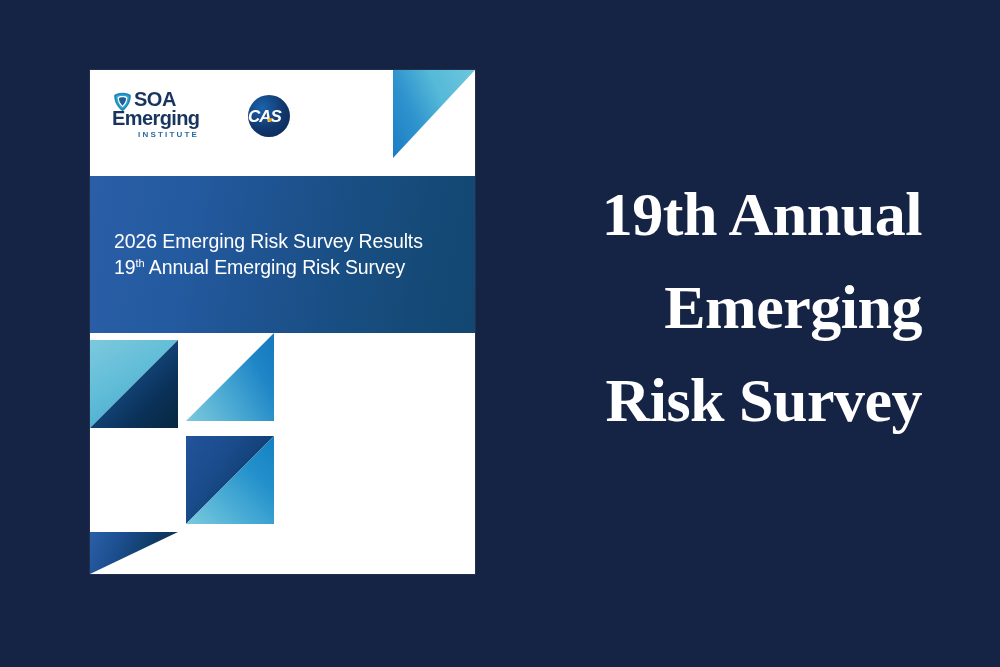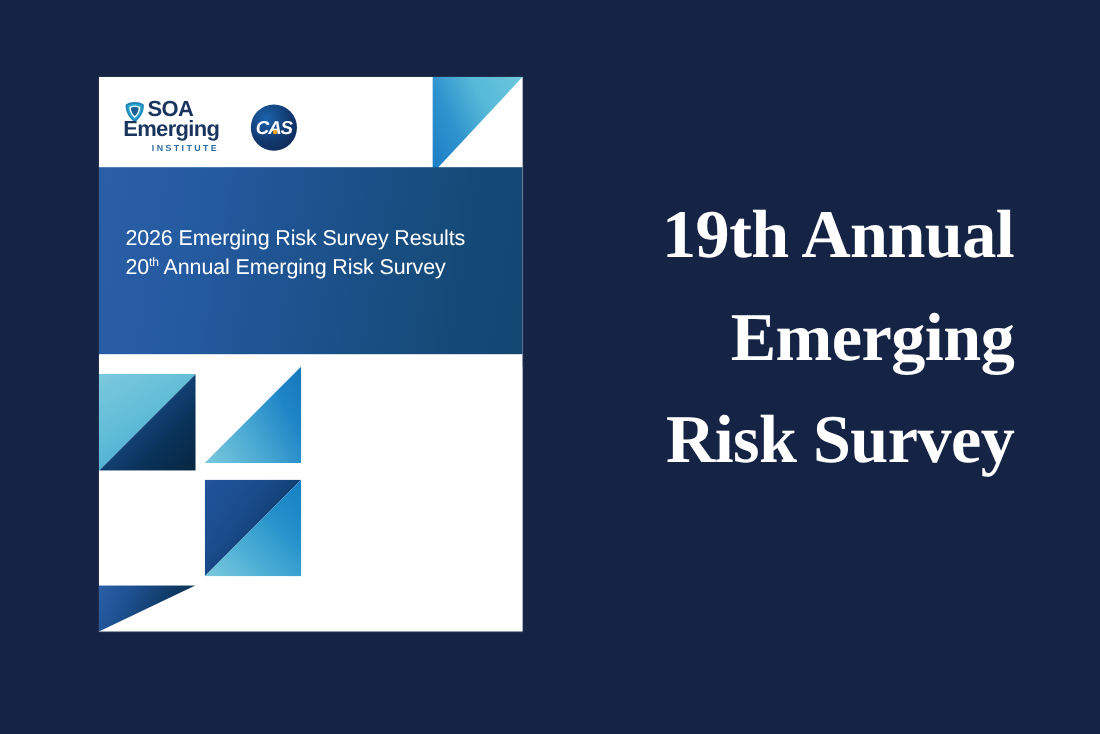--- a/index.html
+++ b/index.html
@@ -94,23 +94,24 @@
     color: #2b6ca3;
     letter-spacing: 2.2px;
   }
   .cas-logo {
     width: 42px;
     height: 42px;
     border-radius: 50%;
     background: radial-gradient(circle at 34% 30%, #1b63ad 0%, #12386e 52%, #0d2350 100%);
     display: flex;
     align-items: center;
-    justify-content: center;
+    justify-content: flex-start;
     position: relative;
     flex: none;
+    margin-left: 20px;
   }
   .cas-text {
     font-size: 17px;
     font-weight: bold;
     font-style: italic;
     color: #ffffff;
     letter-spacing: -1px;
     line-height: 17px;
   }
   .cas-dot {
@@ -132,21 +133,21 @@
     height: 88px;
     background: linear-gradient(115deg, #6ec7dd 0%, #55b9d8 38%, #2f93ce 68%, #1b7cc4 100%);
     clip-path: polygon(100% 0, 100% 100%, 0 0);
     transform: scaleX(-1);
   }
 
   
   .cover-banner {
     position: absolute;
     left: 0;
-    top: 82px;
+    top: 106px;
     width: 419px;
     height: 170px;
     background: linear-gradient(100deg, #2a5fa7 0%, #245aa0 22%, #1b5089 52%, #154a78 76%, #11456e 100%);
   }
   .banner-text {
     position: absolute;
     left: 24px;
     top: 52px;
     color: #ffffff;
   }
@@ -276,21 +277,21 @@
         </div>
 
       </div>
 
       <div class="hdr-tri"></div>
     </div>
 
     <div class="cover-banner">
       <div class="banner-text">
         <div class="banner-line1">2026 Emerging Risk Survey Results</div>
-        <div class="banner-line2"><span>20</span><sup>th</sup><span> Annual Emerging Risk Survey</span></div>
+        <div class="banner-line2"><span>19</span><sup>th</sup><span> Annual Emerging Risk Survey</span></div>
       </div>
     </div>
 
     <div class="cover-lower">
       <div class="sq sq1">
         <span class="t-a"></span>
         <span class="t-b"></span>
       </div>
       <div class="sq sq2">
         <span class="t-a"></span>

